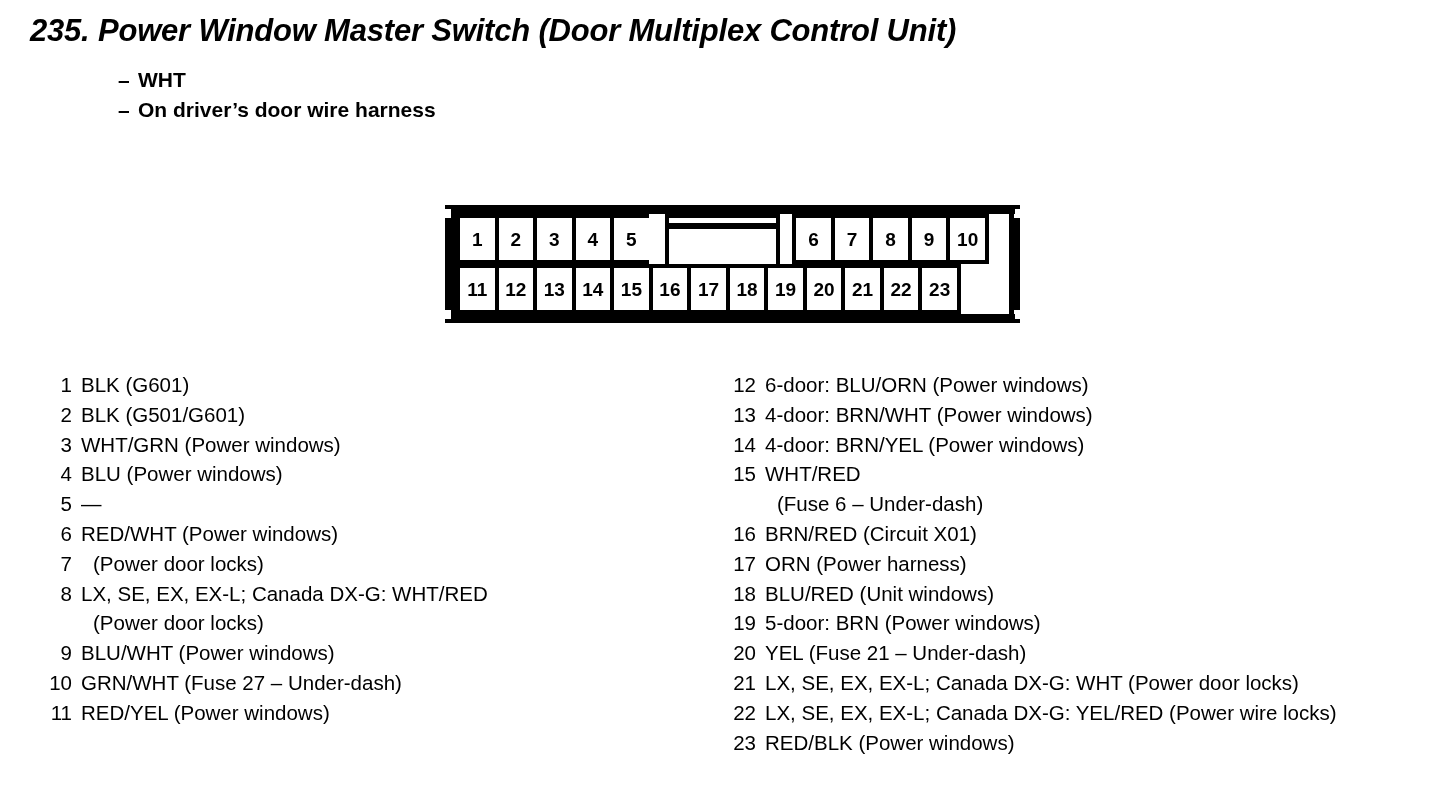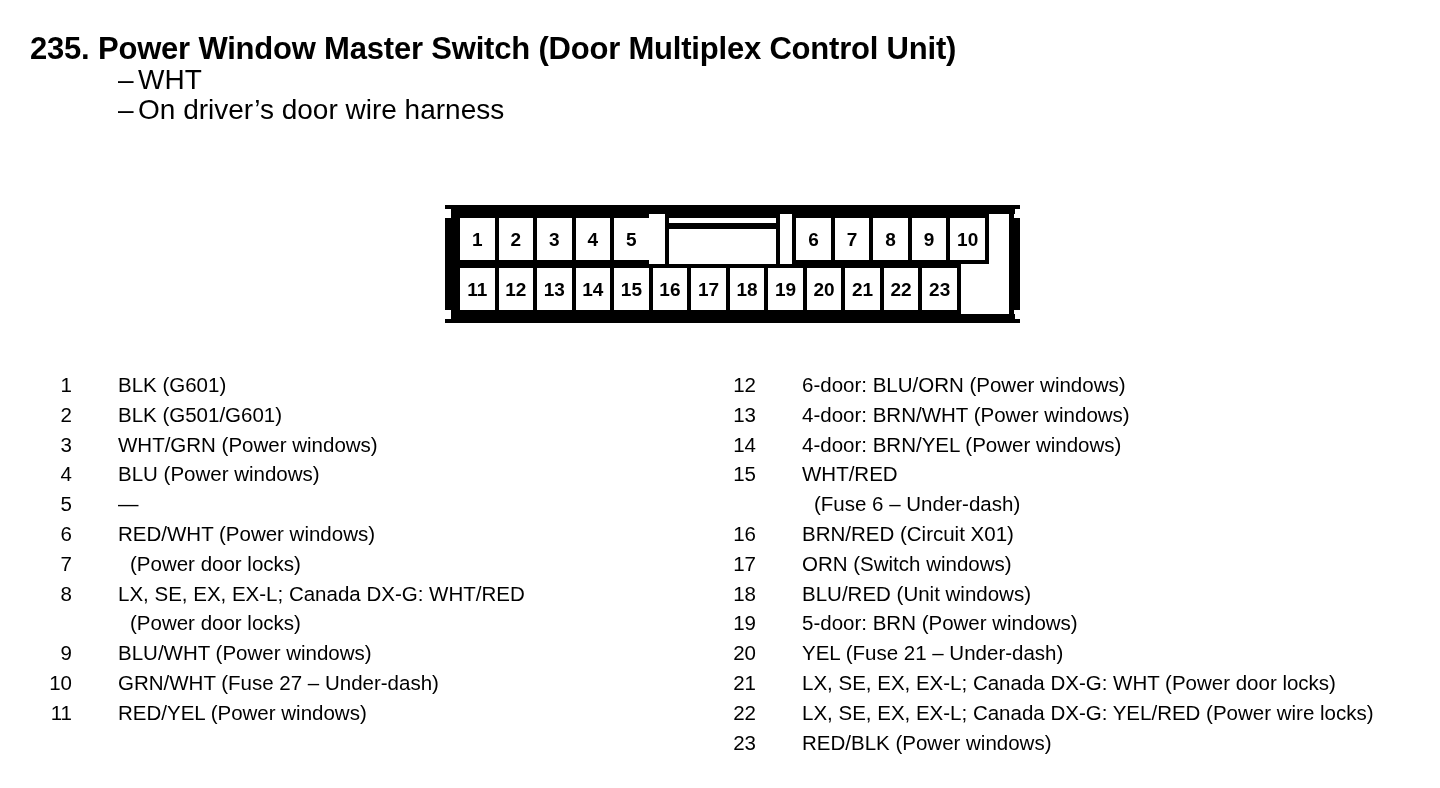--- a/index.html
+++ b/index.html
@@ -13,40 +13,42 @@
     position: relative;
     font-family: "Liberation Sans", sans-serif;
     color: #000000;
     overflow: hidden;
   }
 
   
   #title-block {
     position: absolute;
     left: 30px;
-    top: 30px;
+    top: 12px;
     white-space: nowrap;
+    font-style: italic;
   }
   #page-title {
     font-size: 31px;
     font-weight: bold;
     letter-spacing: -0.2px;
     line-height: 38px;
   }
 
   
   #notes-block {
     position: absolute;
     left: 118px;
     top: 65px;
   }
   .note-line {
-    font-size: 28px;
+    font-size: 21px;
     line-height: 29.5px;
     white-space: nowrap;
+    font-weight: bold;
   }
   .note-dash {
     display: inline-block;
     width: 20px;
   }
 
   
   #connector-wrap {
     position: absolute;
     left: 445px;
@@ -177,21 +179,20 @@
   .pin-num {
     flex: 0 0 auto;
     text-align: right;
     padding-right: 9px;
   }
   #pin-list-left  .pin-num { width: 30px; }
   #pin-list-right .pin-num { width: 28px; }
 
   .pin-desc {
     flex: 1 1 auto;
-    margin-left: 37px;
   }
   .pin-cont {
     display: block;
     padding-left: 12px;
   }
 </style>
 </head>
 <body>
 
 <div id="title-block">
@@ -323,21 +324,21 @@
     <div class="pin-item">
       <span class="pin-num">15</span>
       <span class="pin-desc"><span>WHT/RED</span><span class="pin-cont">(Fuse 6 – Under-dash)</span></span>
     </div>
     <div class="pin-item">
       <span class="pin-num">16</span>
       <span class="pin-desc"><span>BRN/RED (Circuit X01)</span></span>
     </div>
     <div class="pin-item">
       <span class="pin-num">17</span>
-      <span class="pin-desc"><span>ORN (Switch windows)</span></span>
+      <span class="pin-desc"><span>ORN (Power harness)</span></span>
     </div>
     <div class="pin-item">
       <span class="pin-num">18</span>
       <span class="pin-desc"><span>BLU/RED (Unit windows)</span></span>
     </div>
     <div class="pin-item">
       <span class="pin-num">19</span>
       <span class="pin-desc"><span>5-door: BRN (Power windows)</span></span>
     </div>
     <div class="pin-item">

